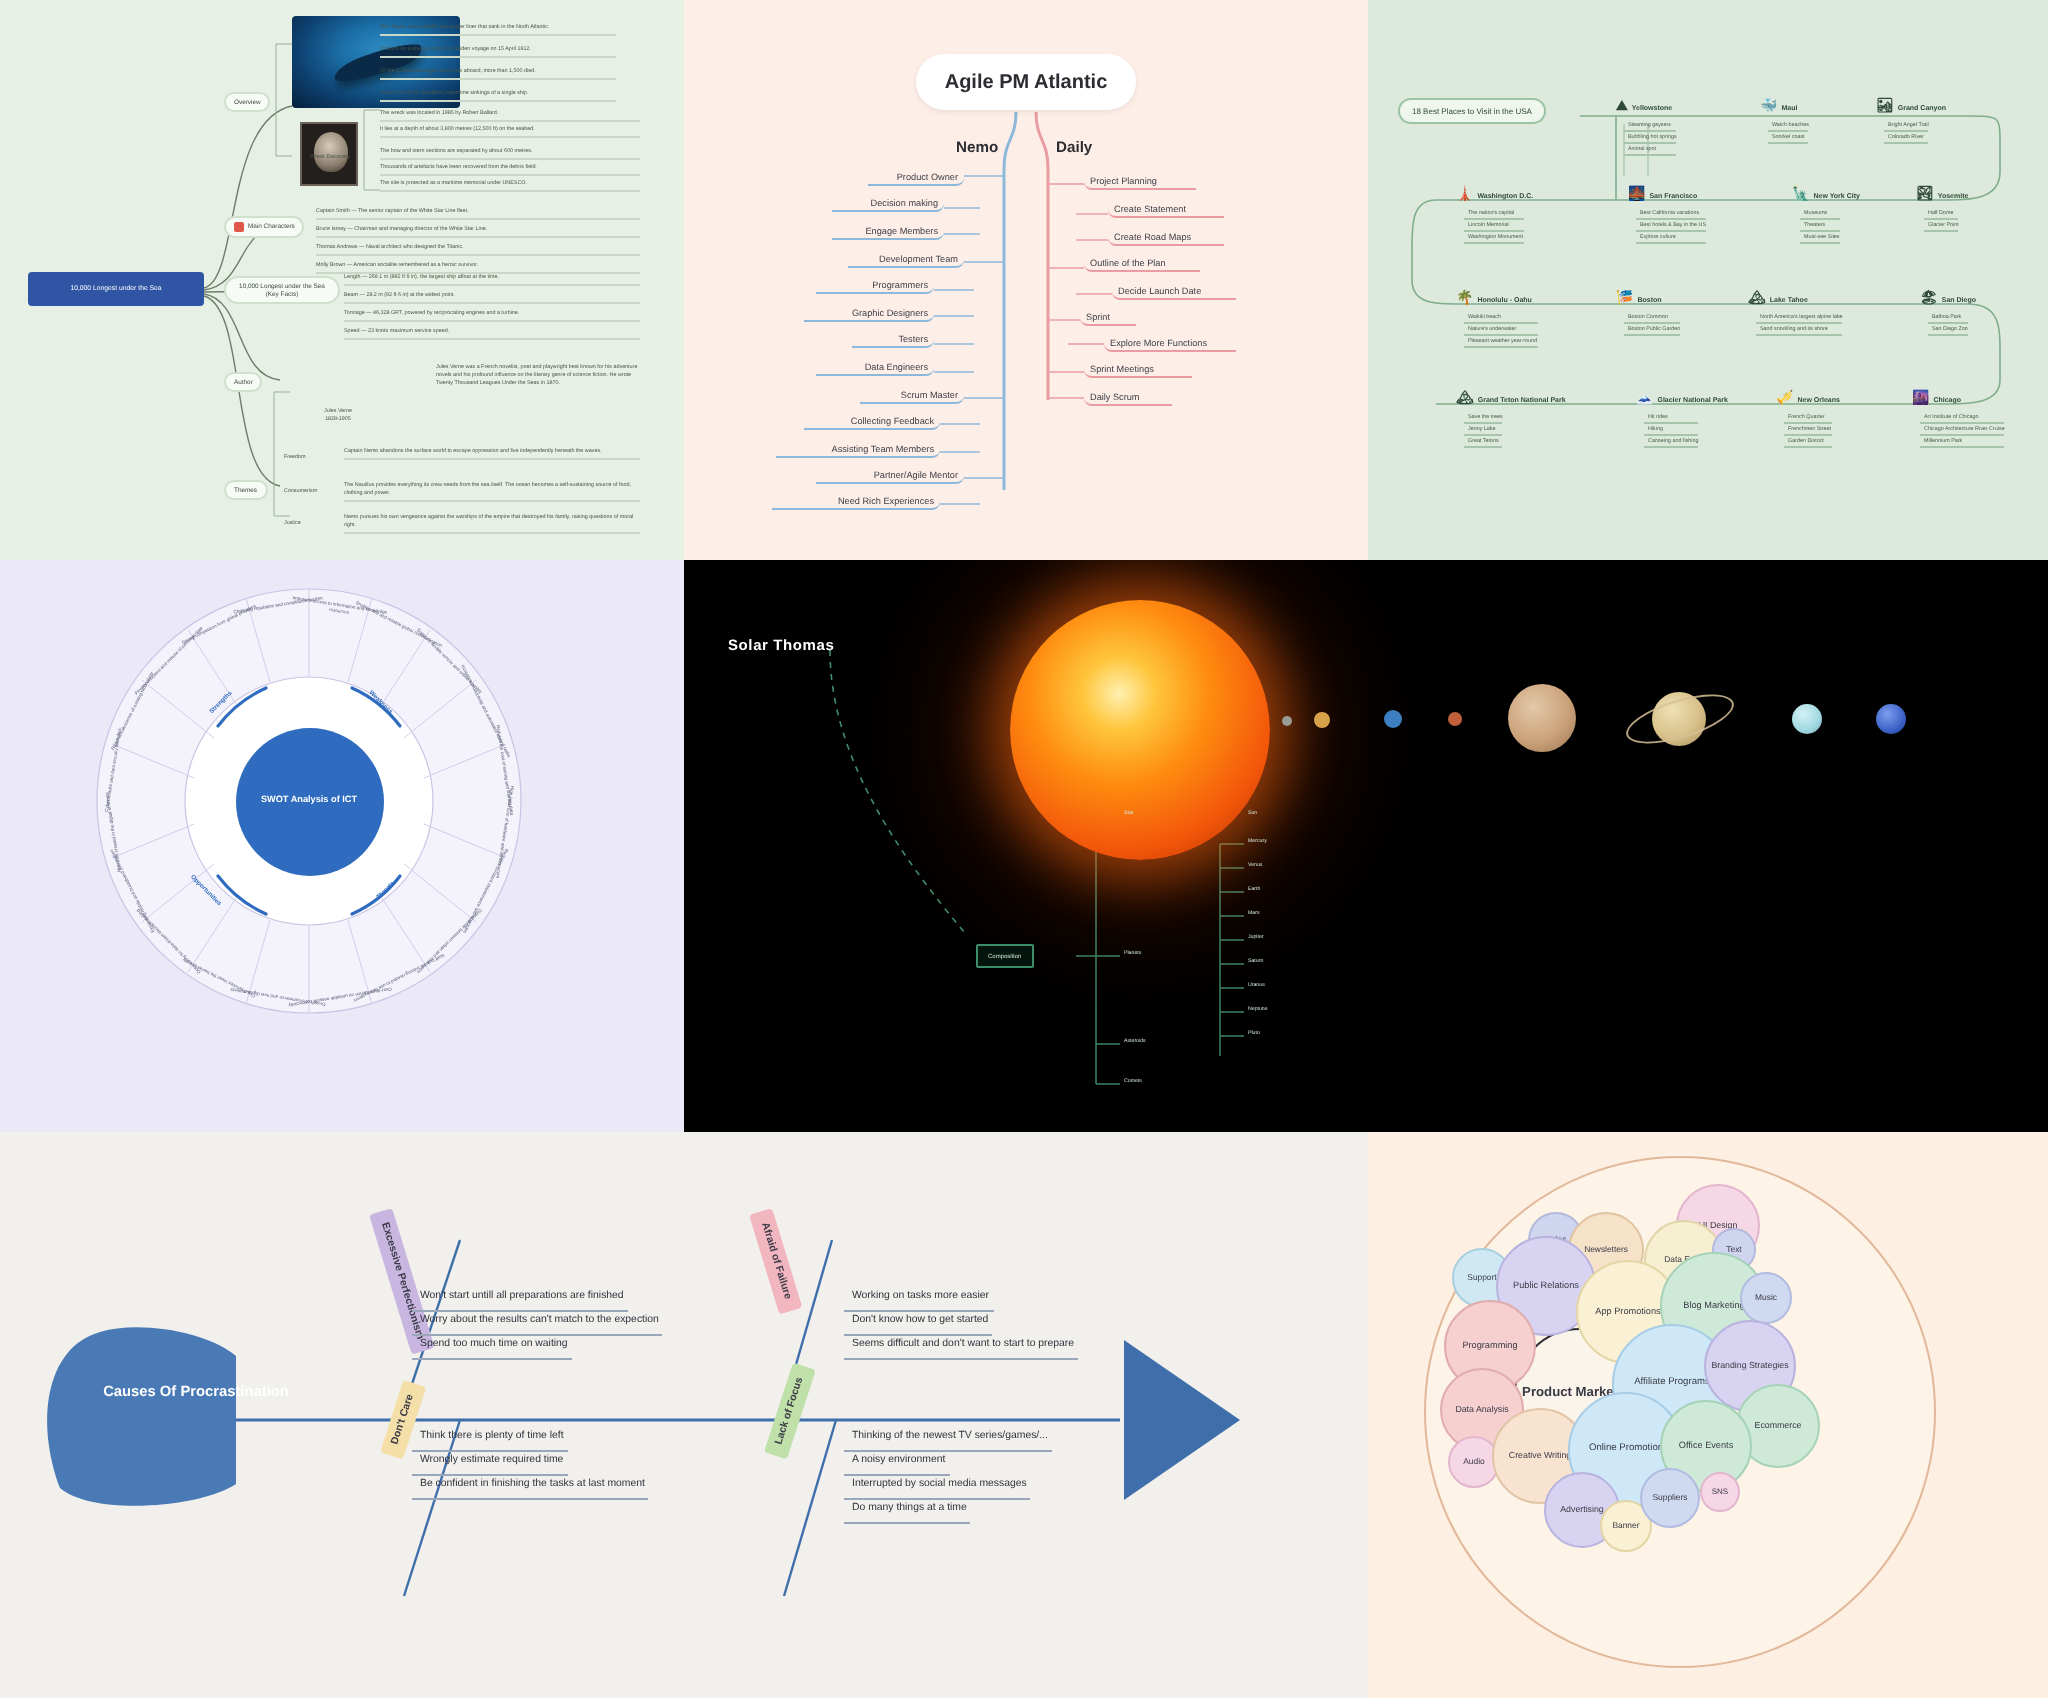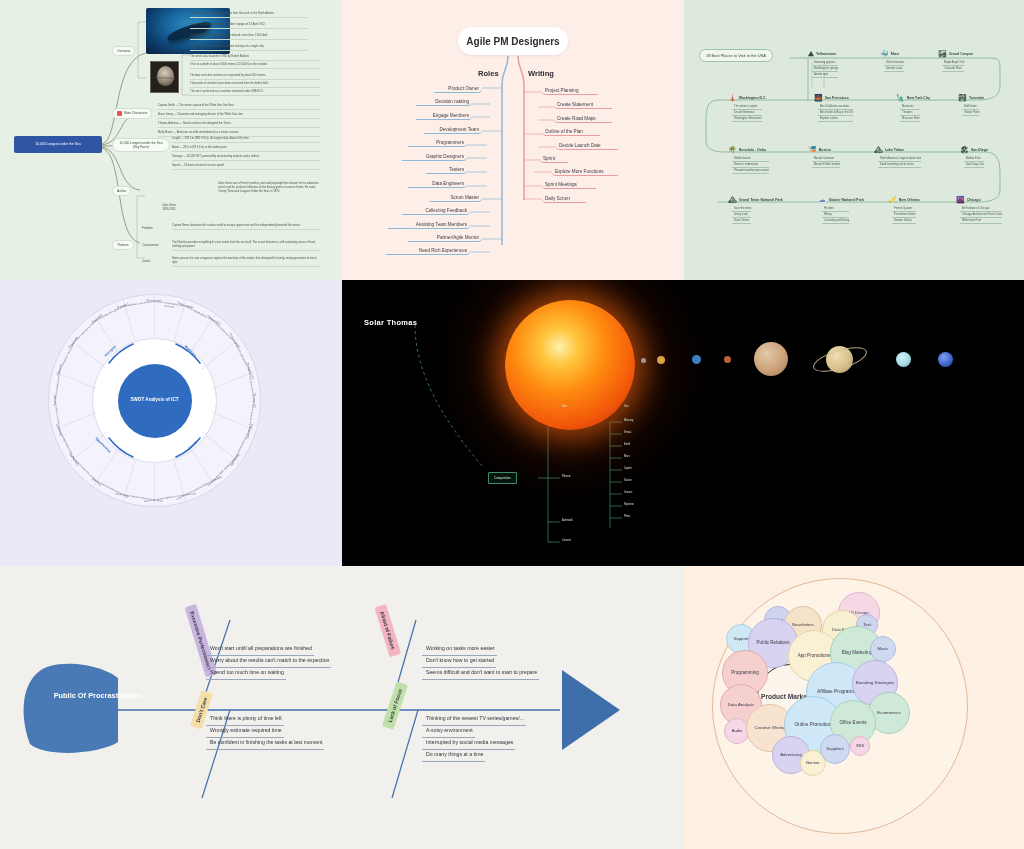--- a/index.html
+++ b/index.html
@@ -187,23 +187,23 @@
           <path d="M196 120 L212 120"></path>
         <path d="M182 134 L200 134"></path>
           <path d="M196 147 L214 147"></path>
           <path d="M182 160 L198 160"></path>
         <path d="M192 172 L210 172"></path>
           <path d="M182 186 L200 186"></path>
           <path d="M182 199 L200 199"></path>
       </g>
     </svg>
 
-    <div class="title">Agile PM Designers</div>
-    <div class="cat" style="left:136px;top:69px">Roles</div>
-    <div class="cat" style="left:186px;top:69px">Writing</div>
+    <div class="title">Agile PM Atlantic</div>
+    <div class="cat" style="left:136px;top:69px">Nemo</div>
+    <div class="cat" style="left:186px;top:69px">Daily</div>
 
     <div class="it l" style="left:92px;top:86px;width:48px">Product Owner</div>
     <div class="it l" style="left:74px;top:99px;width:56px">Decision making</div>
     <div class="it l" style="left:74px;top:113px;width:56px">Engage Members</div>
     <div class="it l" style="left:82px;top:127px;width:58px">Development Team</div>
     <div class="it l" style="left:66px;top:140px;width:59px">Programmers</div>
     <div class="it l" style="left:60px;top:154px;width:65px">Graphic Designers</div>
     <div class="it l" style="left:84px;top:167px;width:41px">Testers</div>
     <div class="it l" style="left:66px;top:181px;width:59px">Data Engineers</div>
     <div class="it l" style="left:88px;top:195px;width:52px">Scrum Master</div>
@@ -547,21 +547,21 @@
       <g stroke="#3f6fab" stroke-width="1.2" fill="none">
         <path d="M200 144 L230 54"></path>
           <path d="M390 144 L416 54"></path>
         <path d="M230 144 L202 232"></path>
           <path d="M418 144 L392 232"></path>
       </g>
       <path d="M50 100 C22 108 18 146 30 178 C46 192 100 188 118 176 L118 112 C104 100 70 94 50 100 Z" fill="#4a7ab5"></path>
       <path d="M562 104 L620 144 L562 184 Z" fill="#3f6fab"></path>
     </svg>
 
-    <div style="position:absolute;left:46px;top:126px;width:104px;text-align:center;color:#fff;font-size:7.4px;font-weight:bold;line-height:1.2">Public Of Procrastination</div>
+    <div style="position:absolute;left:46px;top:126px;width:104px;text-align:center;color:#fff;font-size:7.4px;font-weight:bold;line-height:1.2">Causes Of Procrastination</div>
 
     <div class="tag" style="left:196px;top:38px;background:#c9b6e0;transform:rotate(73deg)">Excessive Perfectionism</div>
     <div class="tag" style="left:386px;top:38px;background:#f2b6c0;transform:rotate(73deg)">Afraid of Failure</div>
     <div class="tag" style="left:190px;top:160px;background:#f5dfa8;transform:rotate(-72deg)">Don't Care</div>
     <div class="tag" style="left:382px;top:160px;background:#bfe0a8;transform:rotate(-72deg)">Lack of Focus</div>
 
     <div class="lines" style="left:206px;top:78px">
       <div>Won't start untill all preparations are finished</div><br>
       <div>Worry about the results can't match to the expection</div><br>
       <div>Spend too much time on waiting</div>

